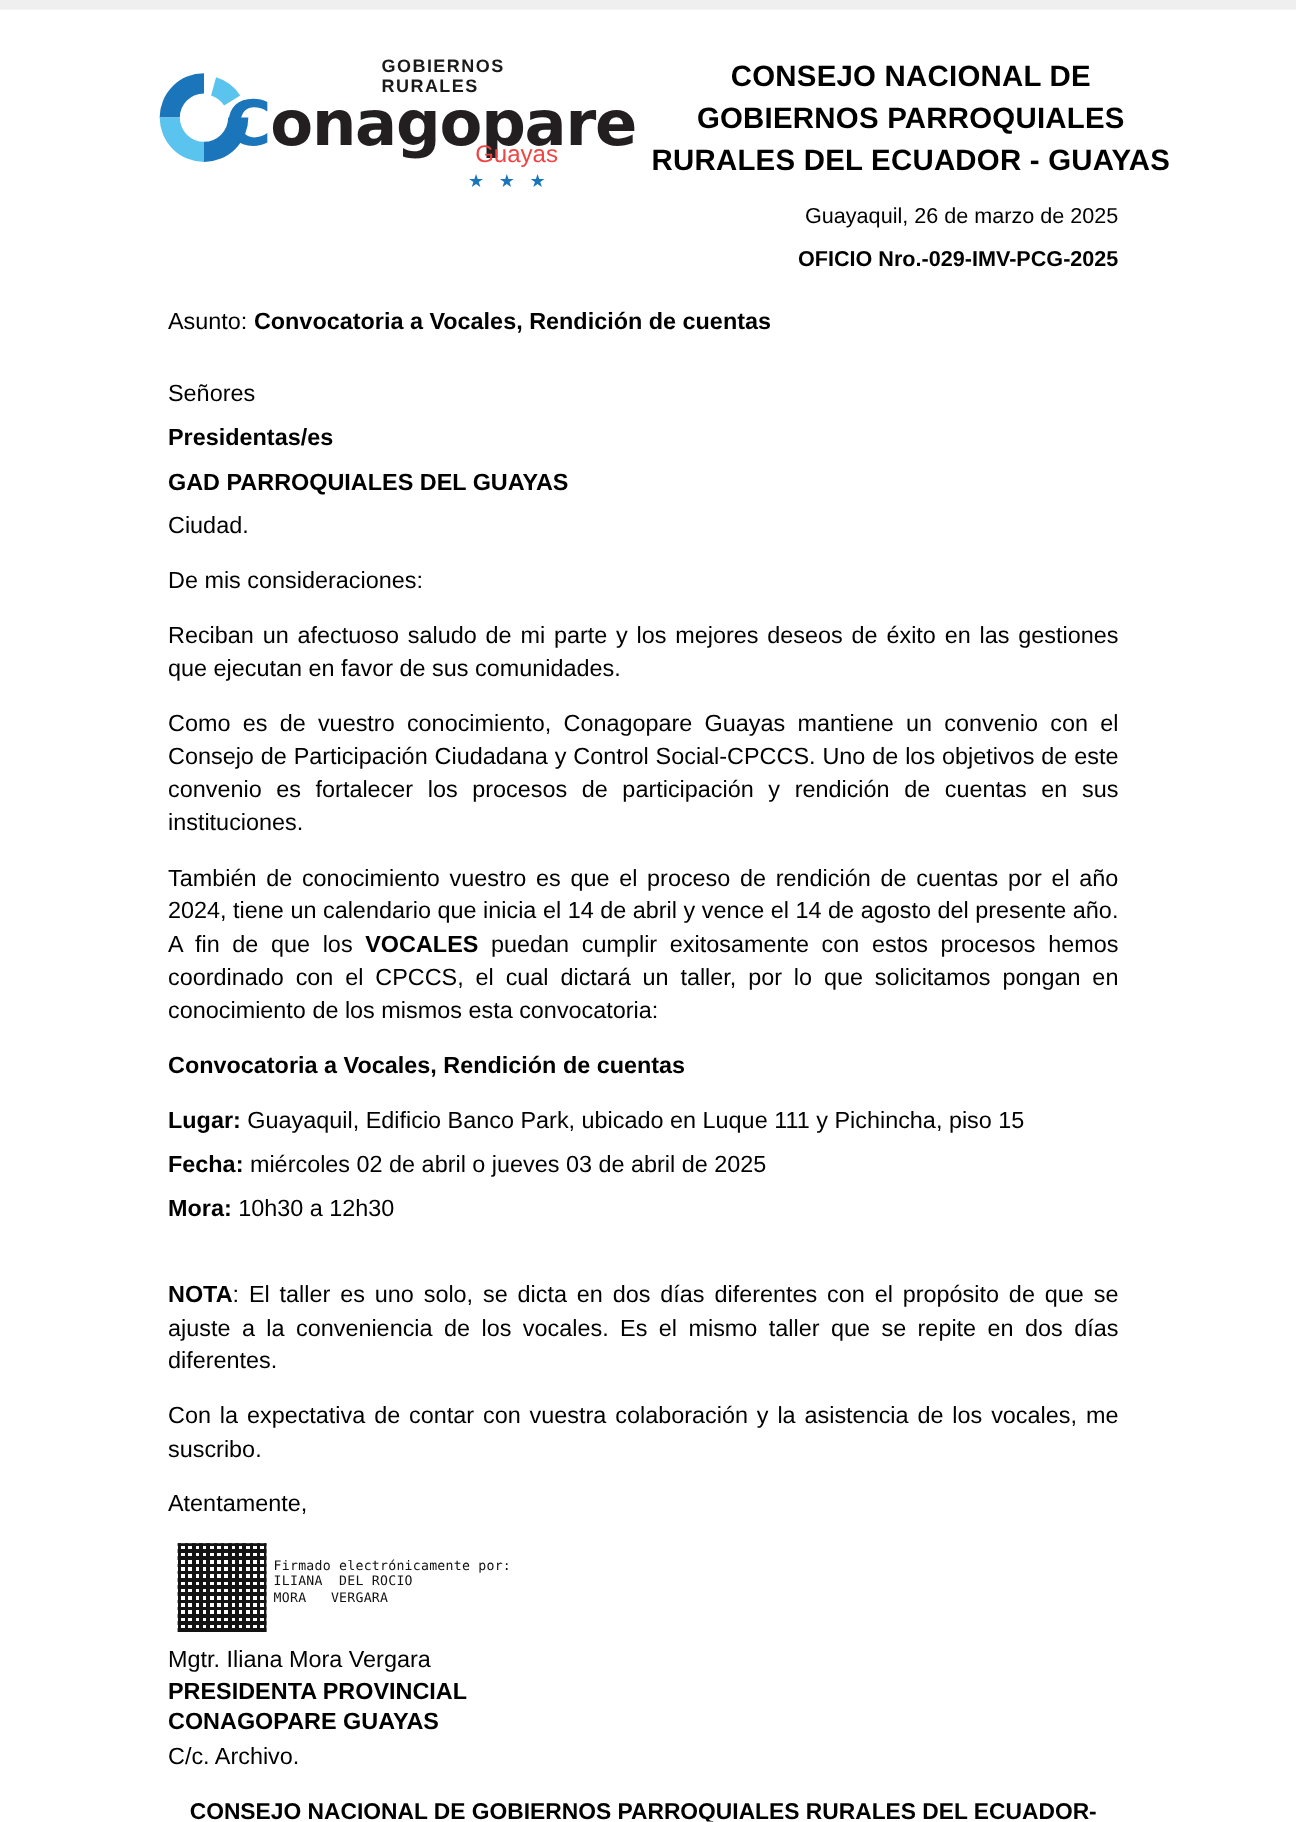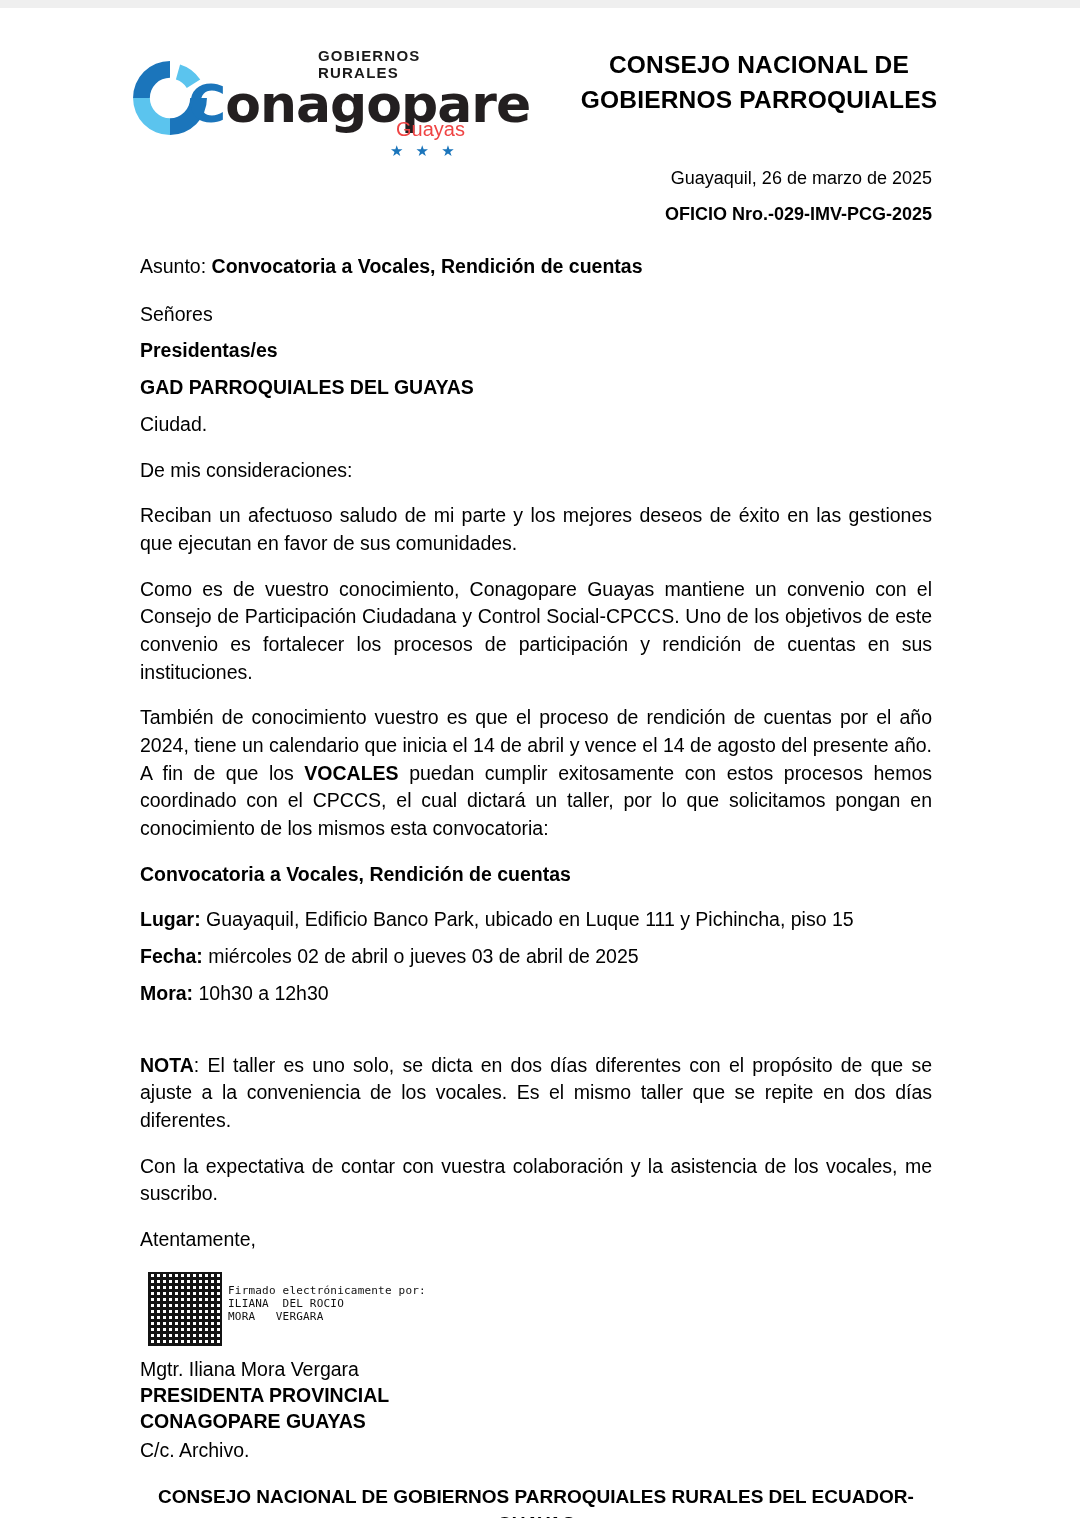--- a/index.html
+++ b/index.html
@@ -111,21 +111,21 @@
   .right-line.bold {
     font-weight: bold;
     margin-top: 10px;
   }
   p {
     margin: 0 0 18px 0;
     text-align: justify;
   }
   .subject {
     margin-top: 26px;
-    margin-bottom: 20px;
+    margin-bottom: 32px;
   }
   .tight {
     margin-bottom: 9px;
   }
   .b { font-weight: bold; }
   .spacer-md { height: 26px; }
 
   
   .sign-area {
     margin-top: 6px;
@@ -198,20 +198,21 @@
         <path d="M62 10 A44 44 0 0 1 86 28 L70 38 A24 24 0 0 0 57 28 Z" fill="#5bc4ee"></path>
       </svg>
       <div class="logo-gobiernos">GOBIERNOS RURALES</div>
       <div class="logo-word"><span class="c">C</span><span>onagopare</span></div>
       <div class="logo-guayas">Guayas</div>
       <div class="logo-stars">★ ★ ★</div>
     </div>
     <div class="org-title">
       <div>CONSEJO NACIONAL DE</div>
       <div>GOBIERNOS PARROQUIALES</div>
+      <div>RURALES DEL ECUADOR - GUAYAS</div>
     </div>
   </div>
 
   <div class="doc">
 
     <div class="right-line">Guayaquil, 26 de marzo de 2025</div>
     <div class="right-line bold">OFICIO Nro.-029-IMV-PCG-2025</div>
 
     <p class="subject"><span>Asunto:</span> <span class="b">Convocatoria a Vocales, Rendición de cuentas</span></p>
 

